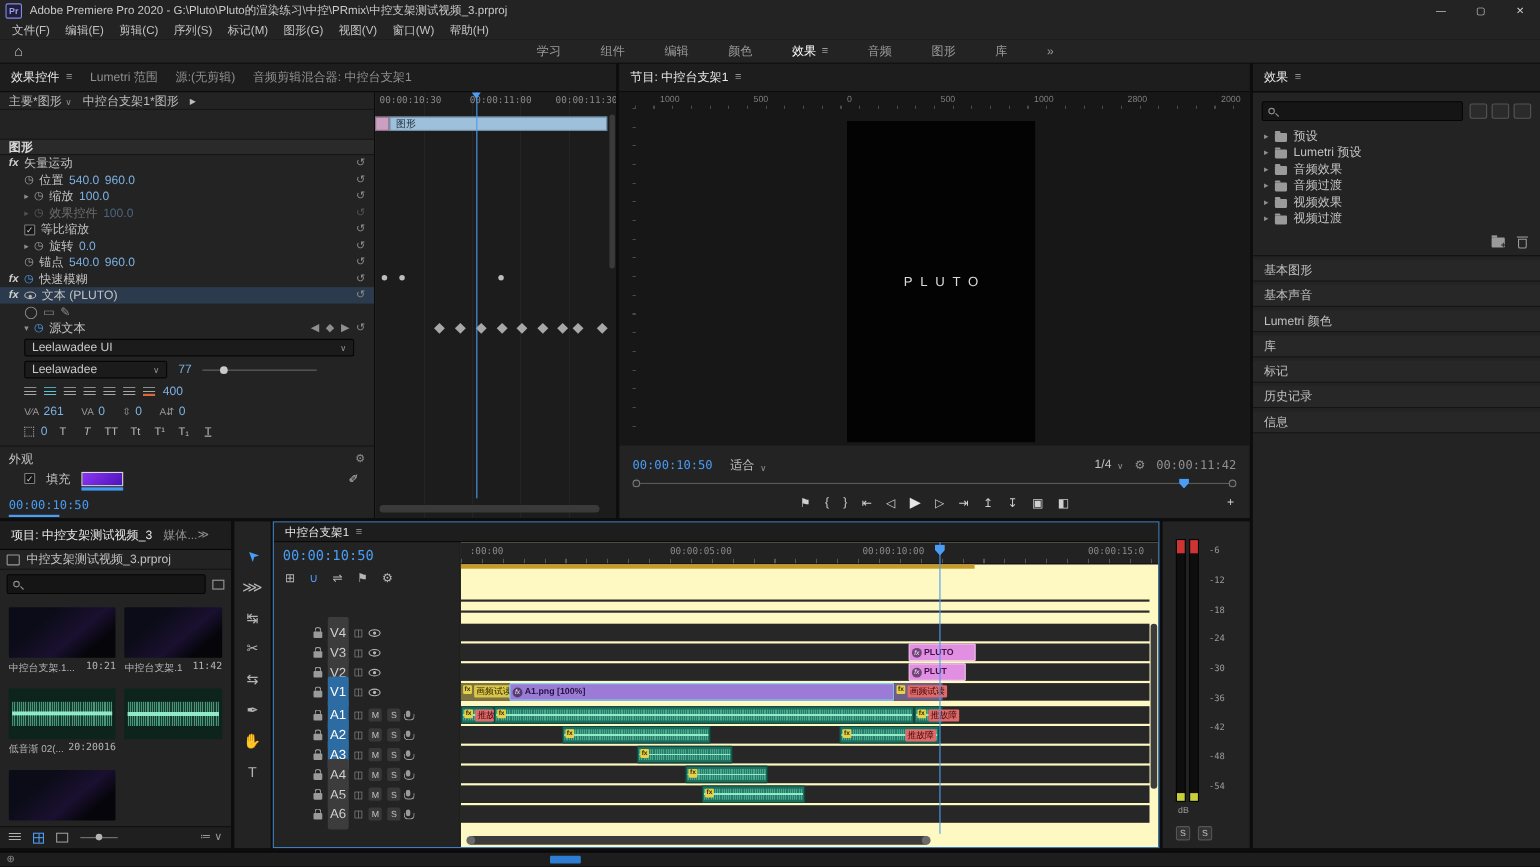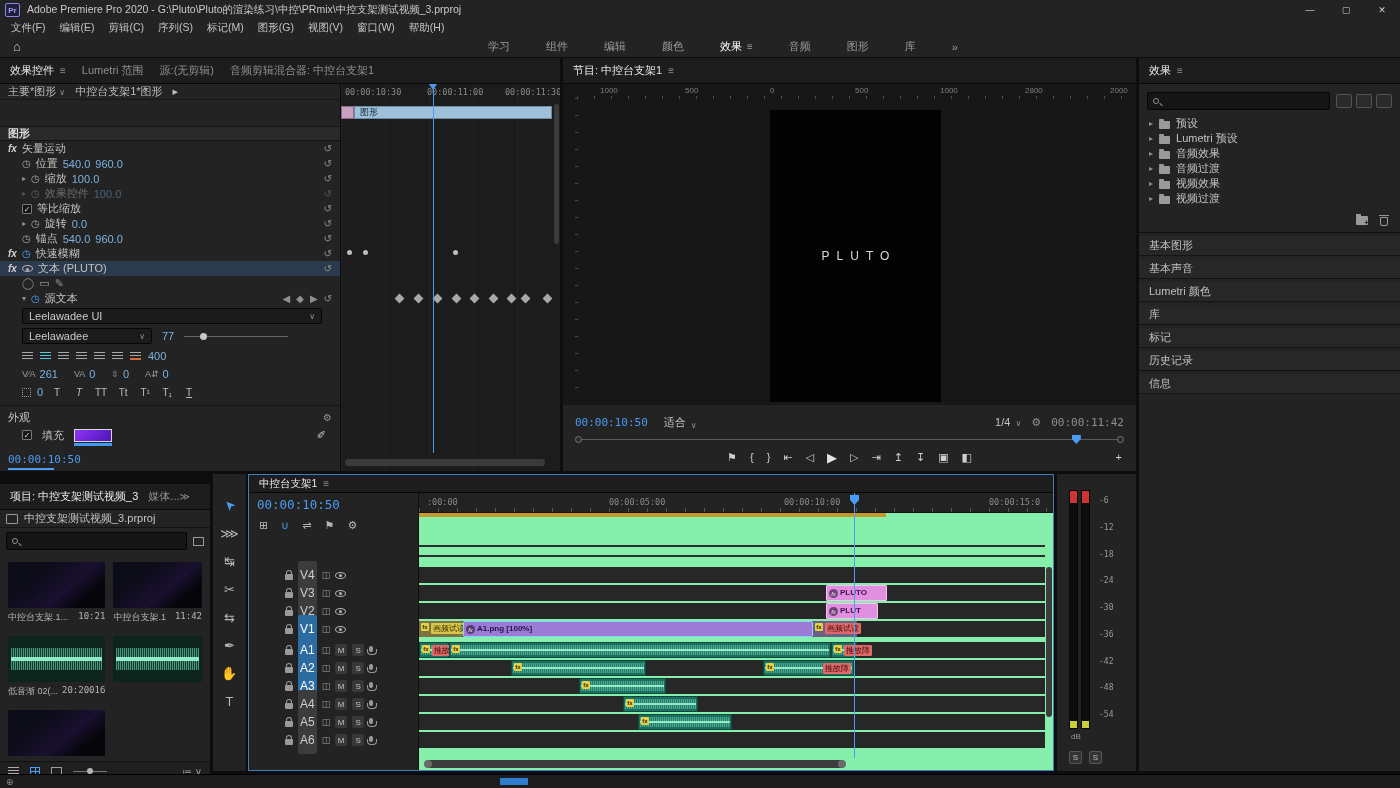--- a/index.html
+++ b/index.html
@@ -16,21 +16,21 @@
 #homeic{width:34px;text-align:center;font-size:13px;color:#c9c9c9}
 #wstabs{position:absolute;left:488px;display:flex;gap:36px;align-items:center}
 .ws-tab{color:#9b9b9b;white-space:nowrap;display:flex;align-items:center}
 .ws-tab.active{color:#fff}
 .ws-menu{color:#9b9b9b;margin-left:5px;font-size:10px}
 
 .panel{position:absolute;background:#232323;overflow:hidden}
 #ec{left:0;top:58px;width:560px;height:413px}
 #pm{left:563px;top:58px;width:573px;height:413px}
 #fxp{left:1139px;top:58px;width:261px;height:713px}
-#pj{left:0;top:484px;width:210px;height:297px}
+#pj{left:0;top:474px;width:210px;height:297px}
 #toolsp{left:213px;top:474px;width:33px;height:297px;display:flex;flex-direction:column;align-items:center;padding-top:24px;gap:13px}
 #tl{left:248px;top:474px;width:806px;height:297px;border:1px solid #3f7fbf;background:#1f1f1f}
 #mt{left:1057px;top:474px;width:79px;height:297px}
 .ptabs{height:26px;background:#1d1d1d;display:flex;align-items:center;gap:16px;padding:0 10px;border-bottom:1px solid #070707;white-space:nowrap;overflow:hidden}
 .ptabs.small{height:18px;font-size:10.5px}
 .ptab{color:#8f8f8f}
 .ptab.active{color:#eaeaea}
 .pmenu{color:#8f8f8f;font-size:10px;margin-left:-10px}
 .dim{color:#8f8f8f}
 .v{color:#7cb1e1}
@@ -131,21 +131,21 @@
 .ic-slider{width:34px;height:1px;background:#777;position:relative}
 .ic-slider::after{content:"";position:absolute;left:40%;top:-3px;width:6px;height:6px;border-radius:50%;background:#b5b5b5}
 .ic-sort{color:#9a9a9a;font-size:10px}
 
 .tool{font-size:13px;color:#b5b5b5;height:15px;display:flex;align-items:center;justify-content:center}
 .tool.active{color:#4a9cf5}
 
 #tl-left{position:absolute;left:0;top:18px;width:170px;bottom:0;background:#232323;border-right:1px solid #0f0f0f}
 #tl-tc{color:#4a9cf5;font-size:12.5px;padding:4px 0 0 8px}
 #tl-toolbar{display:flex;gap:13px;padding:7px 0 0 10px;color:#b5b5b5;font-size:11px}
-#tl-content{position:absolute;left:170px;top:18px;right:0;bottom:0;background:#86efac}
+#tl-content{position:absolute;left:170px;top:18px;right:0;bottom:0;background:#fef9c3}
 #tl-ruler{position:absolute;left:0;right:0;top:0;height:20px;background:#222;border-bottom:1px solid #141414}
 #tl-ruler::after{content:"";position:absolute;left:0;right:0;bottom:0;height:4px;background:repeating-linear-gradient(90deg,#555 0 1px,transparent 1px 19px)}
 .tl-rlabel{position:absolute;top:4px;font-size:8.5px;color:#8a8a8a}
 #tl-workarea{position:absolute;left:0;top:20px;height:4px;background:#c49a2a}
 .thinline{position:absolute;left:0;right:8px;height:2px;background:#2c2c2c}
 .lane{position:absolute;left:0;right:8px;height:16px;background:#272727}
 .thead{position:absolute;left:0;width:170px;height:16px;display:flex;align-items:center;gap:5px;padding-left:36px}
 .tname{min-width:18px;height:28px;background:#3c3c3c;color:#cfcfcf;font-size:12px;display:flex;align-items:center;justify-content:center;border-radius:2px;padding:0 2px}
 .tname.targeted{background:#2d6ca2;color:#fff}
 .msbox{width:12px;height:12px;background:#383838;color:#c3c3c3;font-size:8px;display:flex;align-items:center;justify-content:center;border-radius:2px}

